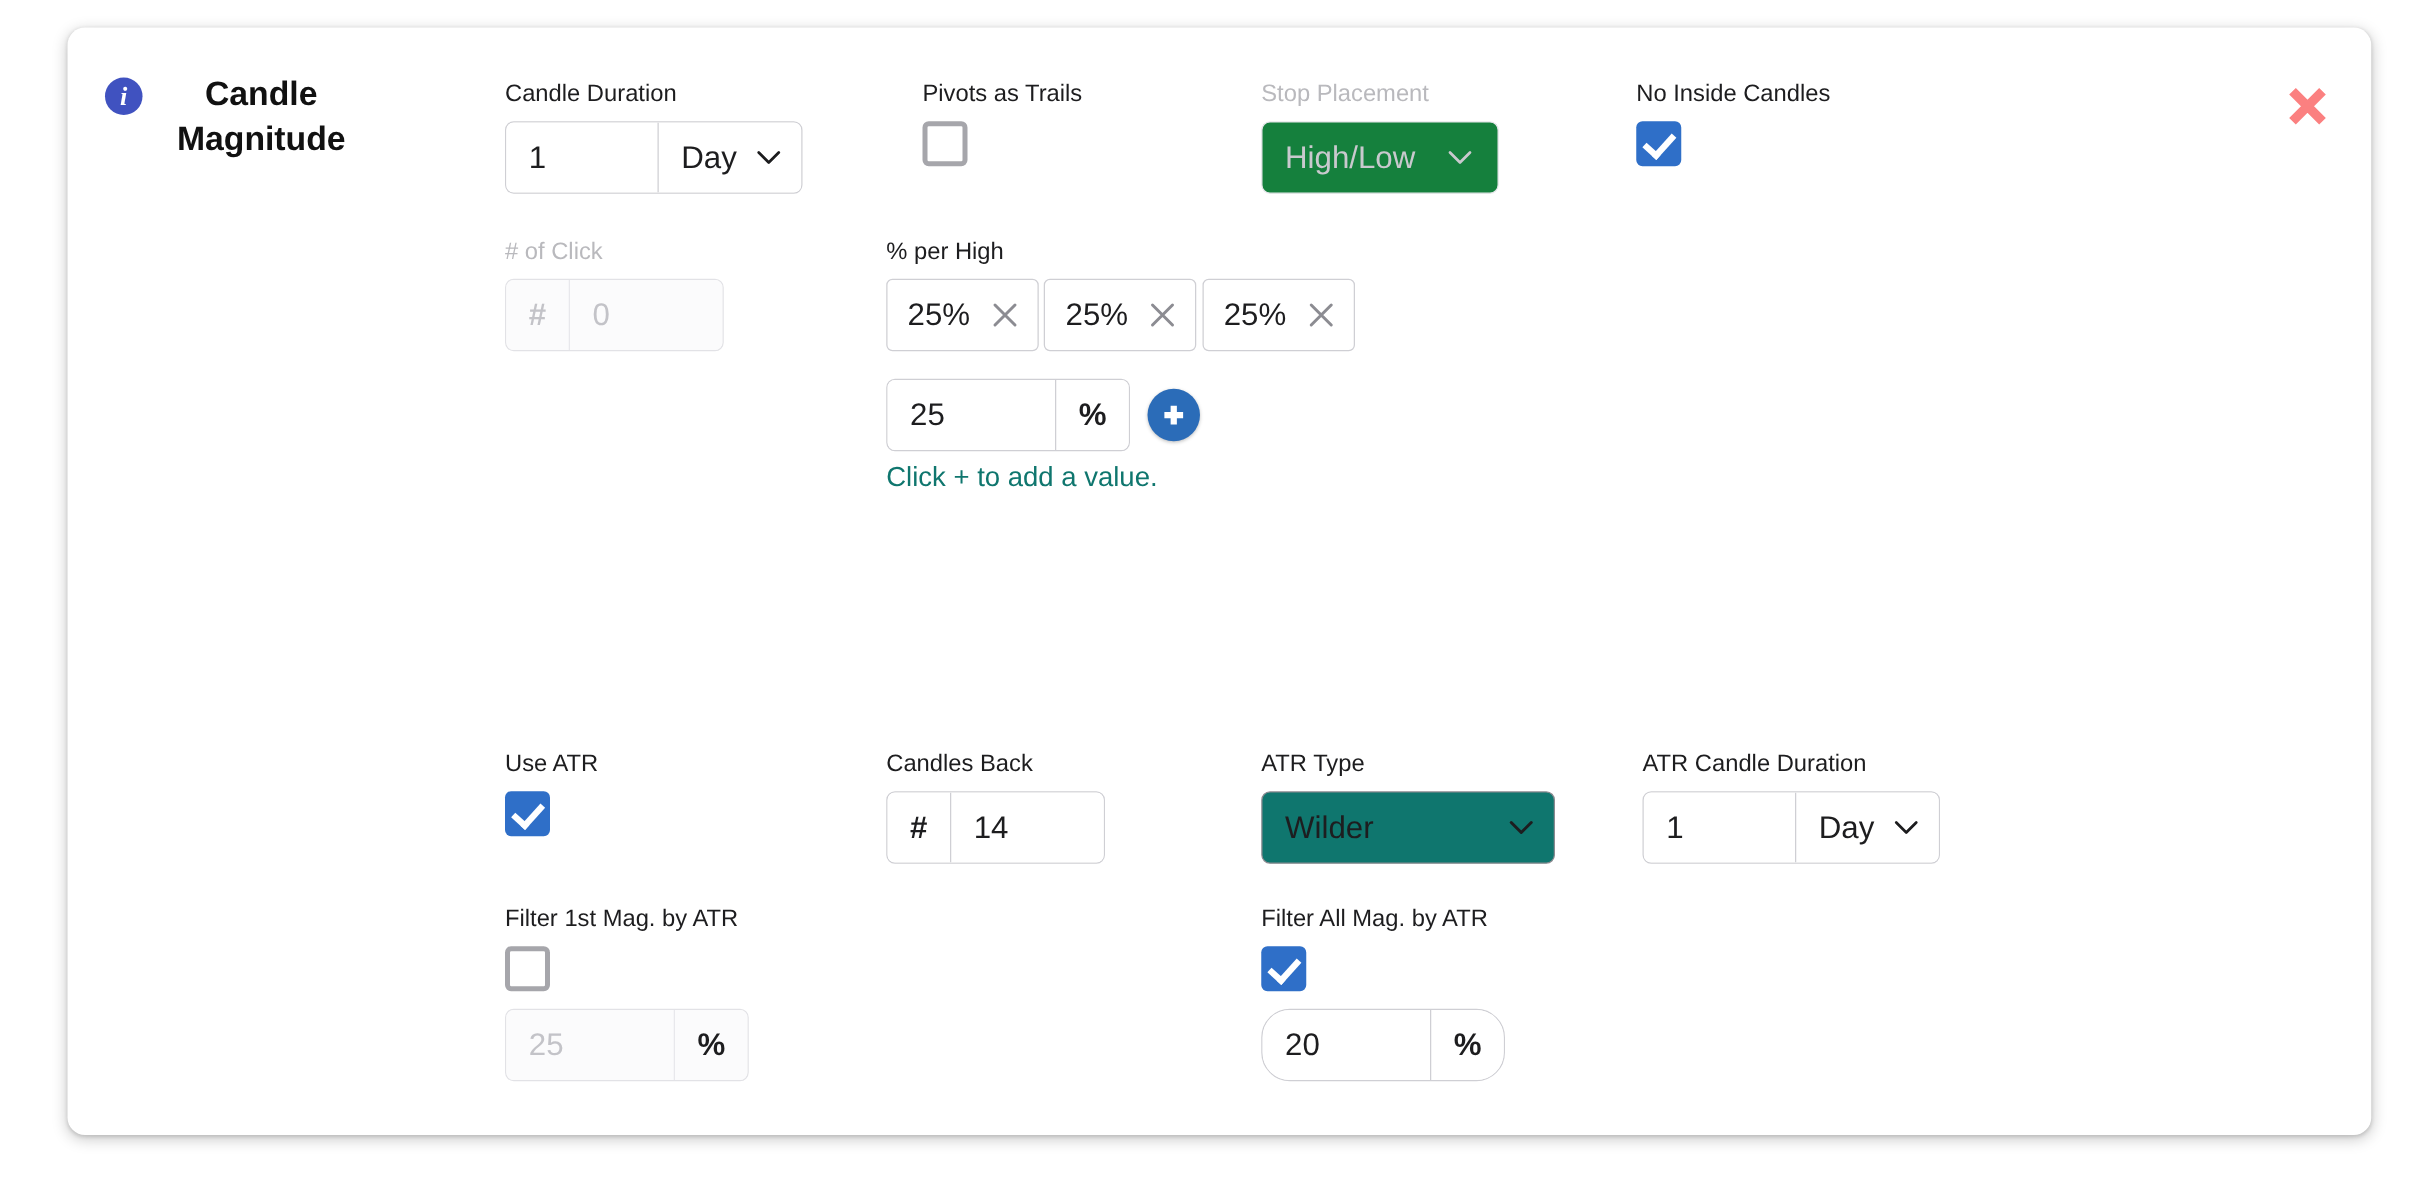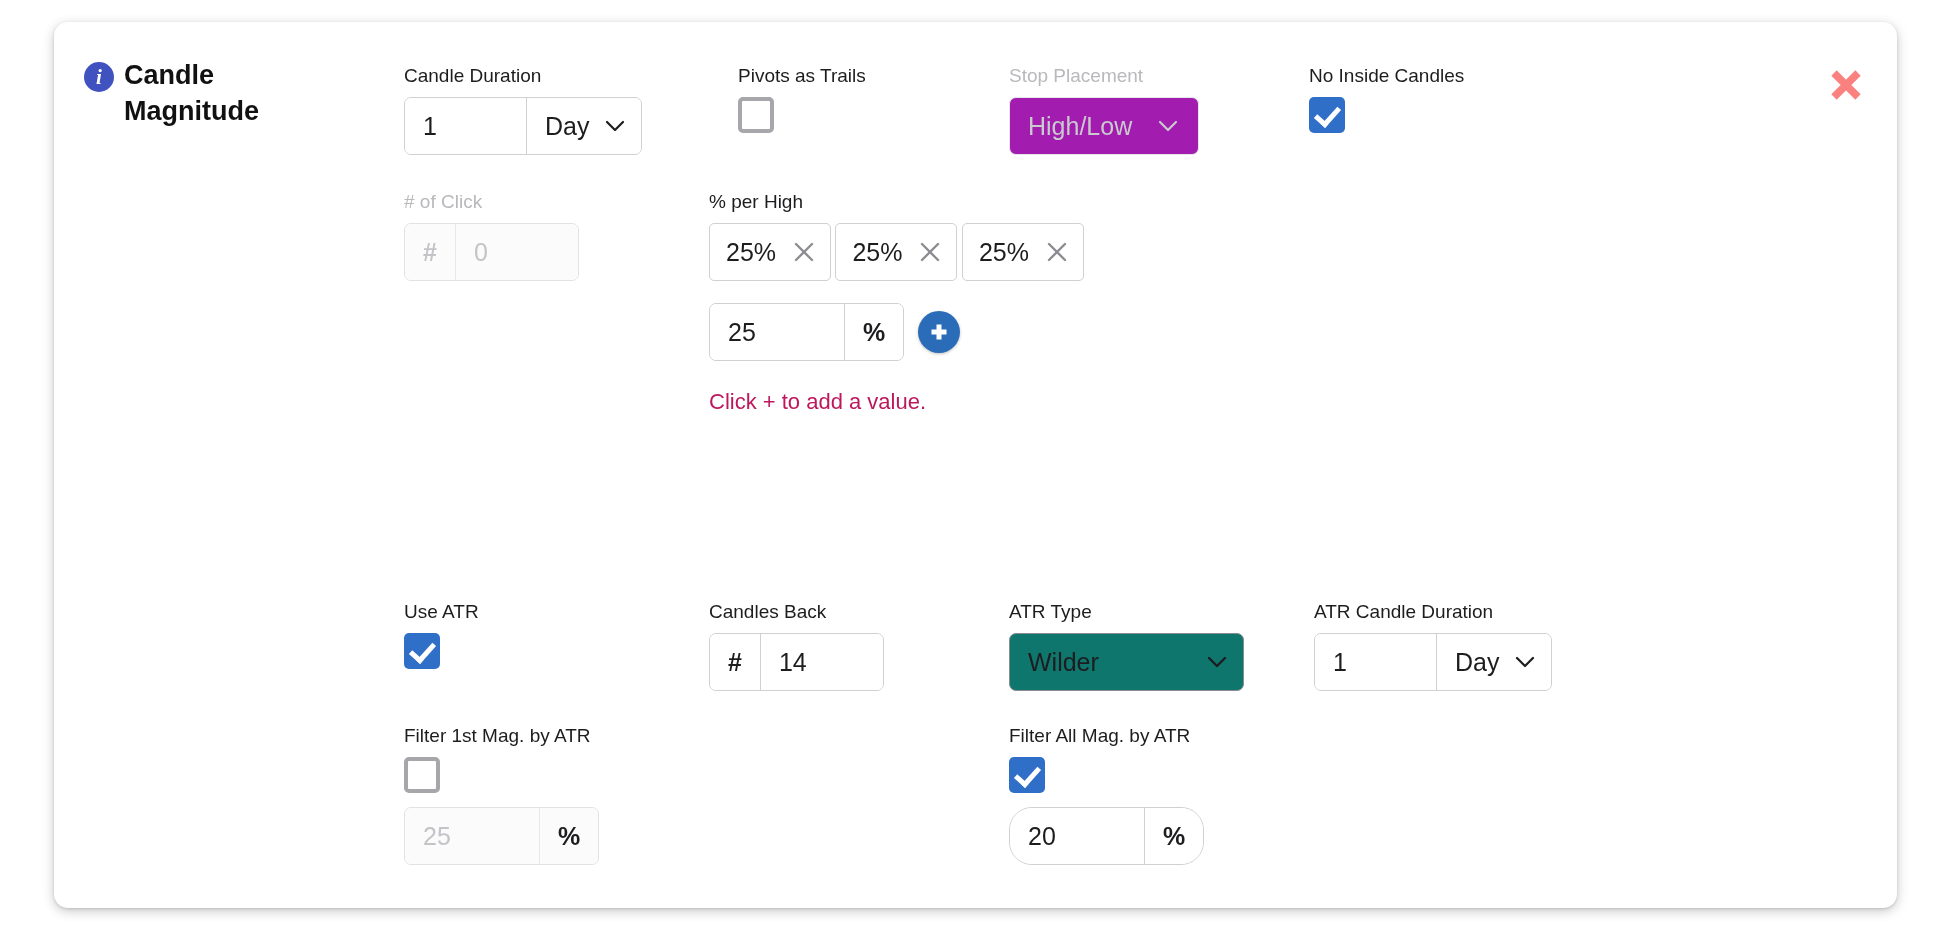--- a/index.html
+++ b/index.html
@@ -69,20 +69,21 @@
     line-height: 30px;
     text-align: center;
     margin-top: 4px;
   }
   .title-text {
     font-size: 27px;
     font-weight: bold;
     color: #111111;
     line-height: 1.32;
     max-width: 170px;
+    text-align: center;
   }
 
   
   .field-label {
     font-size: 19px;
     color: #1d1d1f;
     line-height: 1;
     margin-bottom: 12px;
     white-space: nowrap;
   }
@@ -156,21 +157,21 @@
     padding: 0 16px 0 18px;
     font-size: 25px;
     color: #1d1d1f;
     box-sizing: border-box;
     cursor: pointer;
     gap: 26px;
   }
   .select-box.disabled {
     border-color: #e6e6ea;
     color: #c9c9ce;
-    background: #a21caf;
+    background: #15803d;
     cursor: default;
     border-width: 1.5px;
     padding-right: 31px;
   }
 
   
   .checkbox {
     width: 36px;
     height: 36px;
     border-radius: 5px;
@@ -229,22 +230,22 @@
     align-items: center;
     justify-content: center;
     box-shadow: 0 1px 3px rgba(0,0,0,0.25);
     padding: 0;
     flex: 0 0 auto;
   }
   .plus-btn svg { display: block; }
 
   .helper-text {
     font-size: 22px;
-    color: #be185d;
-    margin-top: 28px;
+    color: #0f766e;
+    margin-top: 8px;
     white-space: nowrap;
   }
 
   
   .pos { position: absolute; }
 </style>
 </head>
 <body>
 
 <div class="page">

